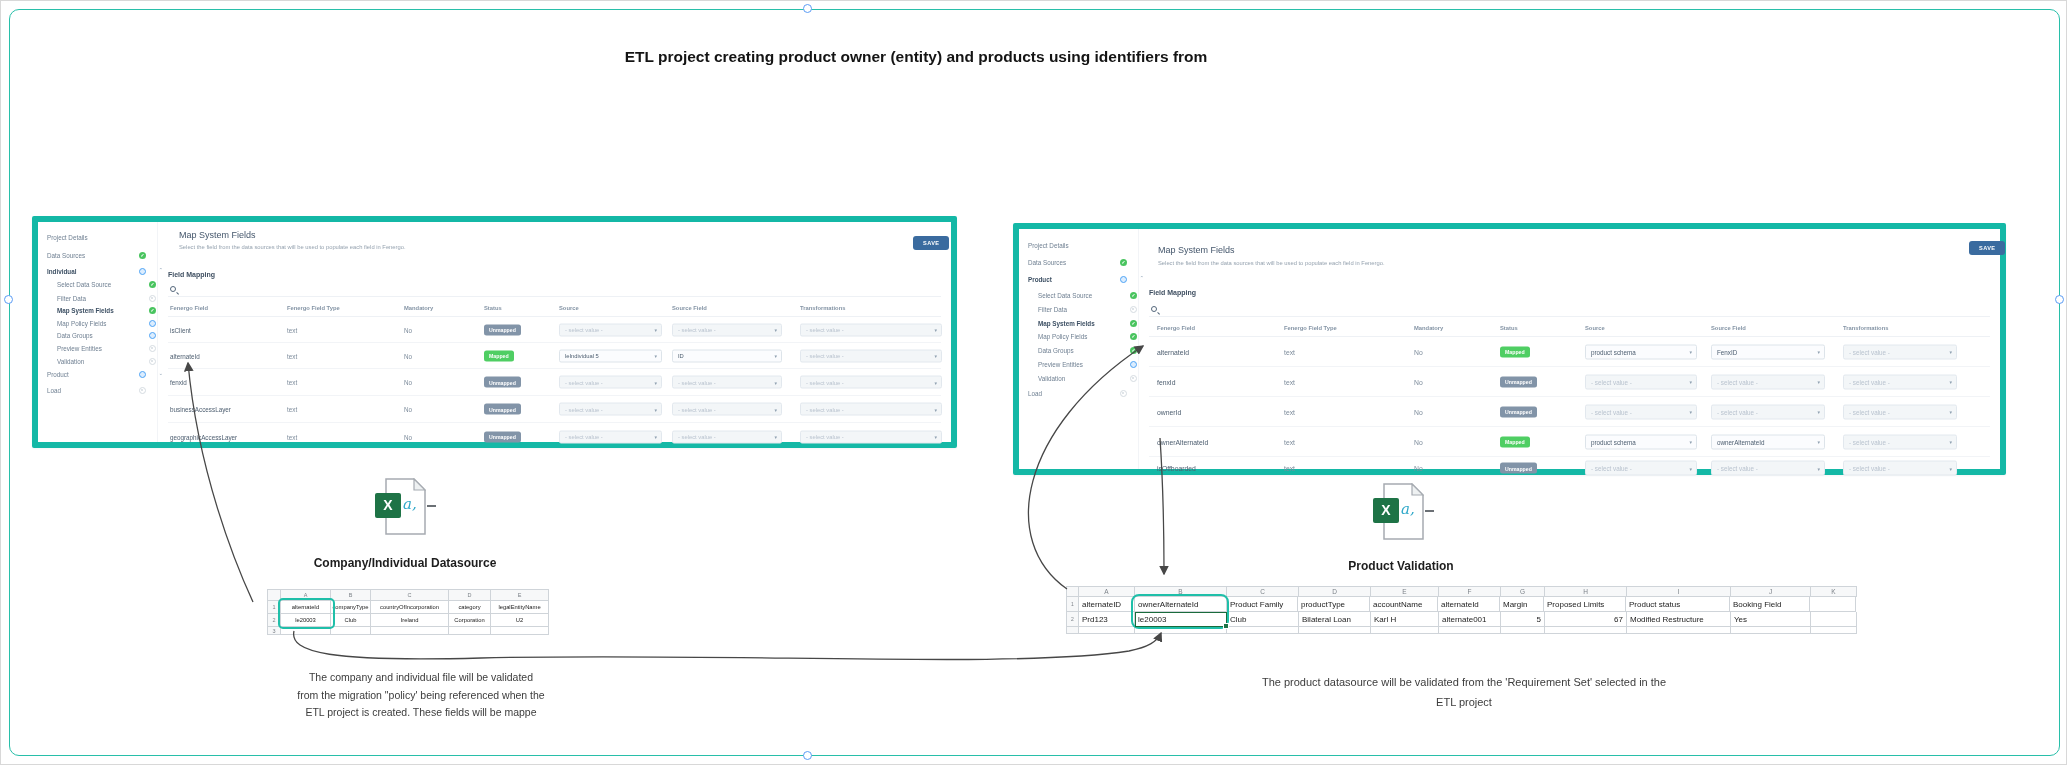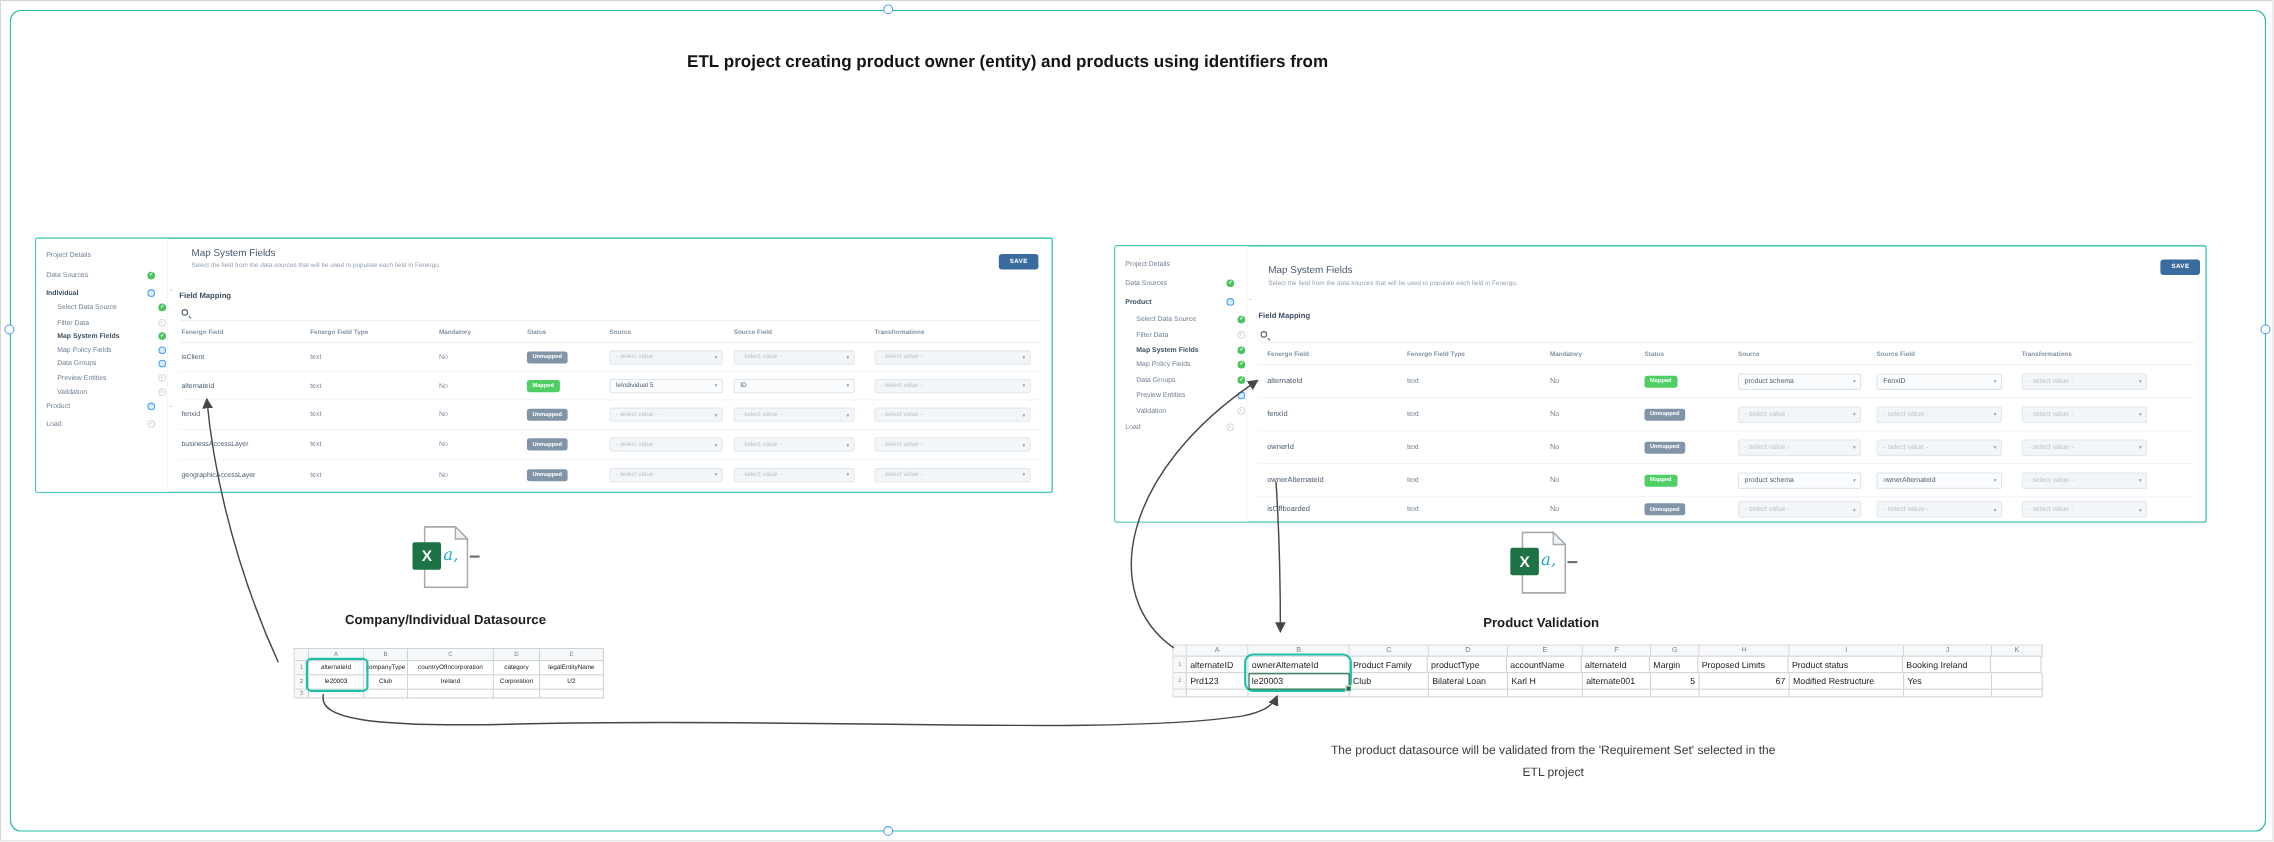--- a/index.html
+++ b/index.html
@@ -7,21 +7,21 @@
   .stage{position:relative;width:2067px;height:765px;background:#fff;overflow:hidden;
          font-family:"Liberation Sans",sans-serif;border:1px solid #d8d8d8}
   
   .frame{position:absolute;left:8px;top:8px;width:2051px;height:747px;border:1.5px solid #28bfa9;
          border-radius:10px;z-index:28;pointer-events:none}
   .handle{position:absolute;width:9px;height:9px;border:1.5px solid #5b9cf5;background:#fff;border-radius:50%;z-index:30}
   
   .big-title{position:absolute;left:560px;top:46px;width:710px;text-align:center;font-size:15.5px;
              font-weight:bold;line-height:20px;color:#141414}
   
-  .card{position:absolute;background:#fff;border:1px solid #14b8a6;border-radius:2px;box-shadow:0 1px 2px rgba(40,60,80,.05)}
+  .card{position:absolute;background:#fff;border:6px solid #14b8a6;border-radius:2px;box-shadow:0 1px 2px rgba(40,60,80,.05)}
   #cardL{left:31px;top:215px;width:925px;height:232px}
   #cardR{left:1012px;top:222px;width:993px;height:252px}
   .sidebar{position:absolute;left:0;top:0;bottom:0;width:120px;border-right:1px solid #f2f4f7;background:#fff}
   .sb-item{position:absolute;left:9px;right:2px;height:11px;font-size:6.3px;color:#6e7f91;display:flex;align-items:center;cursor:pointer}
   .sb-item .lbl{white-space:nowrap}
   .sb-item.sub{left:19px}
   .sb-item.bold .lbl{font-weight:bold;color:#3c4f63}
   .sb-ic{position:absolute;width:7px;height:7px;border-radius:50%}
   .sb-item .sb-ic{left:auto}
   .sb-item.sub .sb-ic{right:9px}
@@ -86,21 +86,21 @@
   #sheetR .hcell{font-size:6.5px}
   #sheetR .dcell{font-size:8px;color:#1c1c1c;justify-content:flex-start;padding-left:3px}
   #sheetR .dcell.ra{justify-content:flex-end;padding-right:3px}
   .sel-teal{position:absolute;border:2.2px solid #1fbfa9;border-radius:5px;z-index:4;pointer-events:none}
   .acell{position:absolute;border:1.6px solid #1a6b3c;z-index:5;pointer-events:none}
   .acell::after{content:"";position:absolute;right:-2.5px;bottom:-2.5px;width:4px;height:4px;background:#1e7346;border:1px solid #fff}
   
   .note{position:absolute;text-align:center;color:#3c3c3c}
   .note span{display:block}
   #noteL{left:230px;top:668px;width:380px;font-size:10.5px;line-height:17.5px}
-  #noteR{left:1156px;top:672px;width:510px;font-size:11px;line-height:19.5px}
+  #noteR{left:1208px;top:672px;width:510px;font-size:11px;line-height:19.5px}
   
   .arrows{position:absolute;left:0;top:0;z-index:20;pointer-events:none}
 </style>
 </head>
 <body>
 
 <div class="stage">
 
   <div class="big-title">
     <div>ETL project creating product owner (entity) and products using identifiers from</div>
@@ -472,21 +472,21 @@
       <div class="hcell" style="width:12px;font-size:5px">1</div>
       <div class="dcell" style="width:56px">alternateID</div>
       <div class="dcell" style="width:92px">ownerAlternateId</div>
       <div class="dcell" style="width:71px">Product Family</div>
       <div class="dcell" style="width:72px">productType</div>
       <div class="dcell" style="width:68px">accountName</div>
       <div class="dcell" style="width:62px">alternateId</div>
       <div class="dcell" style="width:44px">Margin</div>
       <div class="dcell" style="width:82px">Proposed Limits</div>
       <div class="dcell" style="width:104px">Product status</div>
-      <div class="dcell" style="width:80px">Booking Ireland</div>
+      <div class="dcell" style="width:80px">Booking Field</div>
       <div class="dcell" style="width:46px"></div>
     </div>
     <div class="shrow" style="height:15px">
       <div class="hcell" style="width:12px;font-size:5px">2</div>
       <div class="dcell" style="width:56px">Prd123</div>
       <div class="dcell" style="width:92px">le20003</div>
       <div class="dcell" style="width:72px">Club</div>
       <div class="dcell" style="width:72px">Bilateral Loan</div>
       <div class="dcell" style="width:68px">Karl H</div>
       <div class="dcell" style="width:62px">alternate001</div>
@@ -507,20 +507,25 @@
       <div class="dcell" style="width:44px"></div>
       <div class="dcell" style="width:82px"></div>
       <div class="dcell" style="width:104px"></div>
       <div class="dcell" style="width:80px"></div>
       <div class="dcell" style="width:46px"></div>
     </div>
     <div class="sel-teal" style="left:64px;top:7px;width:98px;height:35px;border-radius:8px;border-width:2.6px"></div>
     <div class="acell" style="left:68px;top:25px;width:92px;height:15px"></div>
   </div>
 
+  <div class="note" id="noteL">
+    <span>The company and individual file will be validated</span>
+    <span>from the migration "policy' being referenced when the</span>
+    <span>ETL project is created. These fields will be mappe</span>
+  </div>
   <div class="note" id="noteR">
     <span>The product datasource will be  validated from the 'Requirement Set' selected in the</span>
     <span>ETL project</span>
   </div>
 
   <svg class="arrows" width="2067" height="765" viewBox="0 0 2067 765">
     <defs>
       <marker id="ah" viewBox="0 0 10 10" refX="8.5" refY="5" markerWidth="7.5" markerHeight="7.5" orient="auto-start-reverse">
         <path d="M0 0 L10 5 L0 10 z" fill="#474747"></path>
       </marker>

